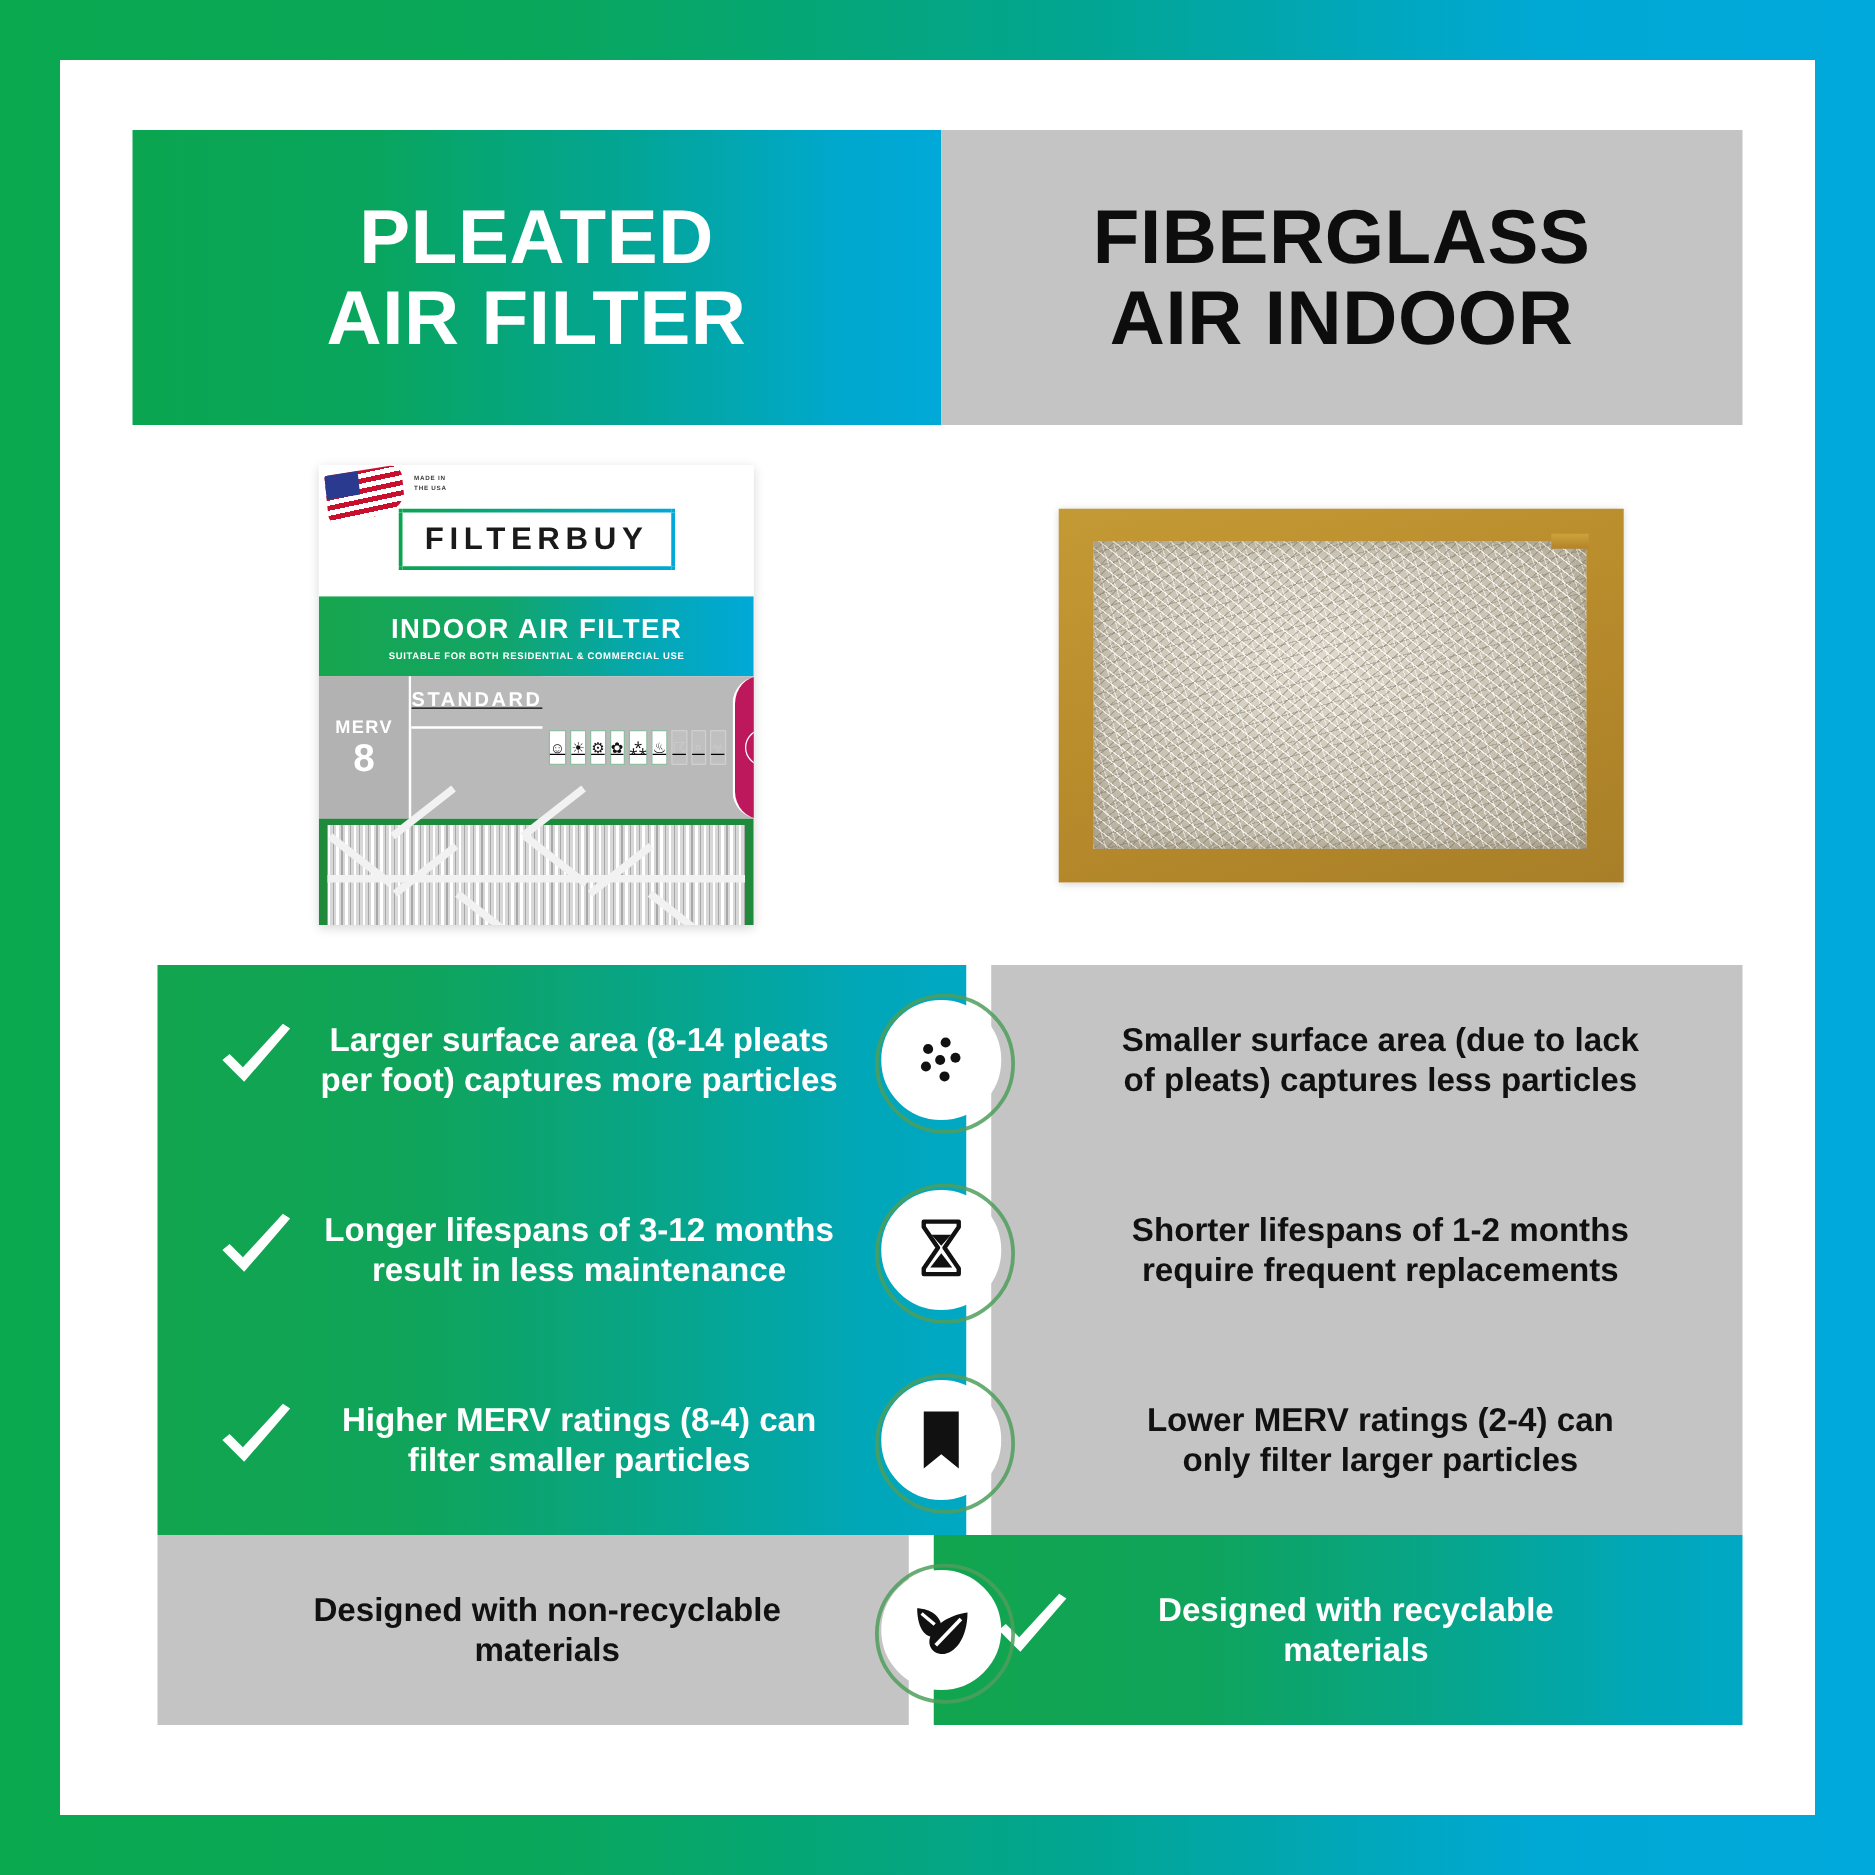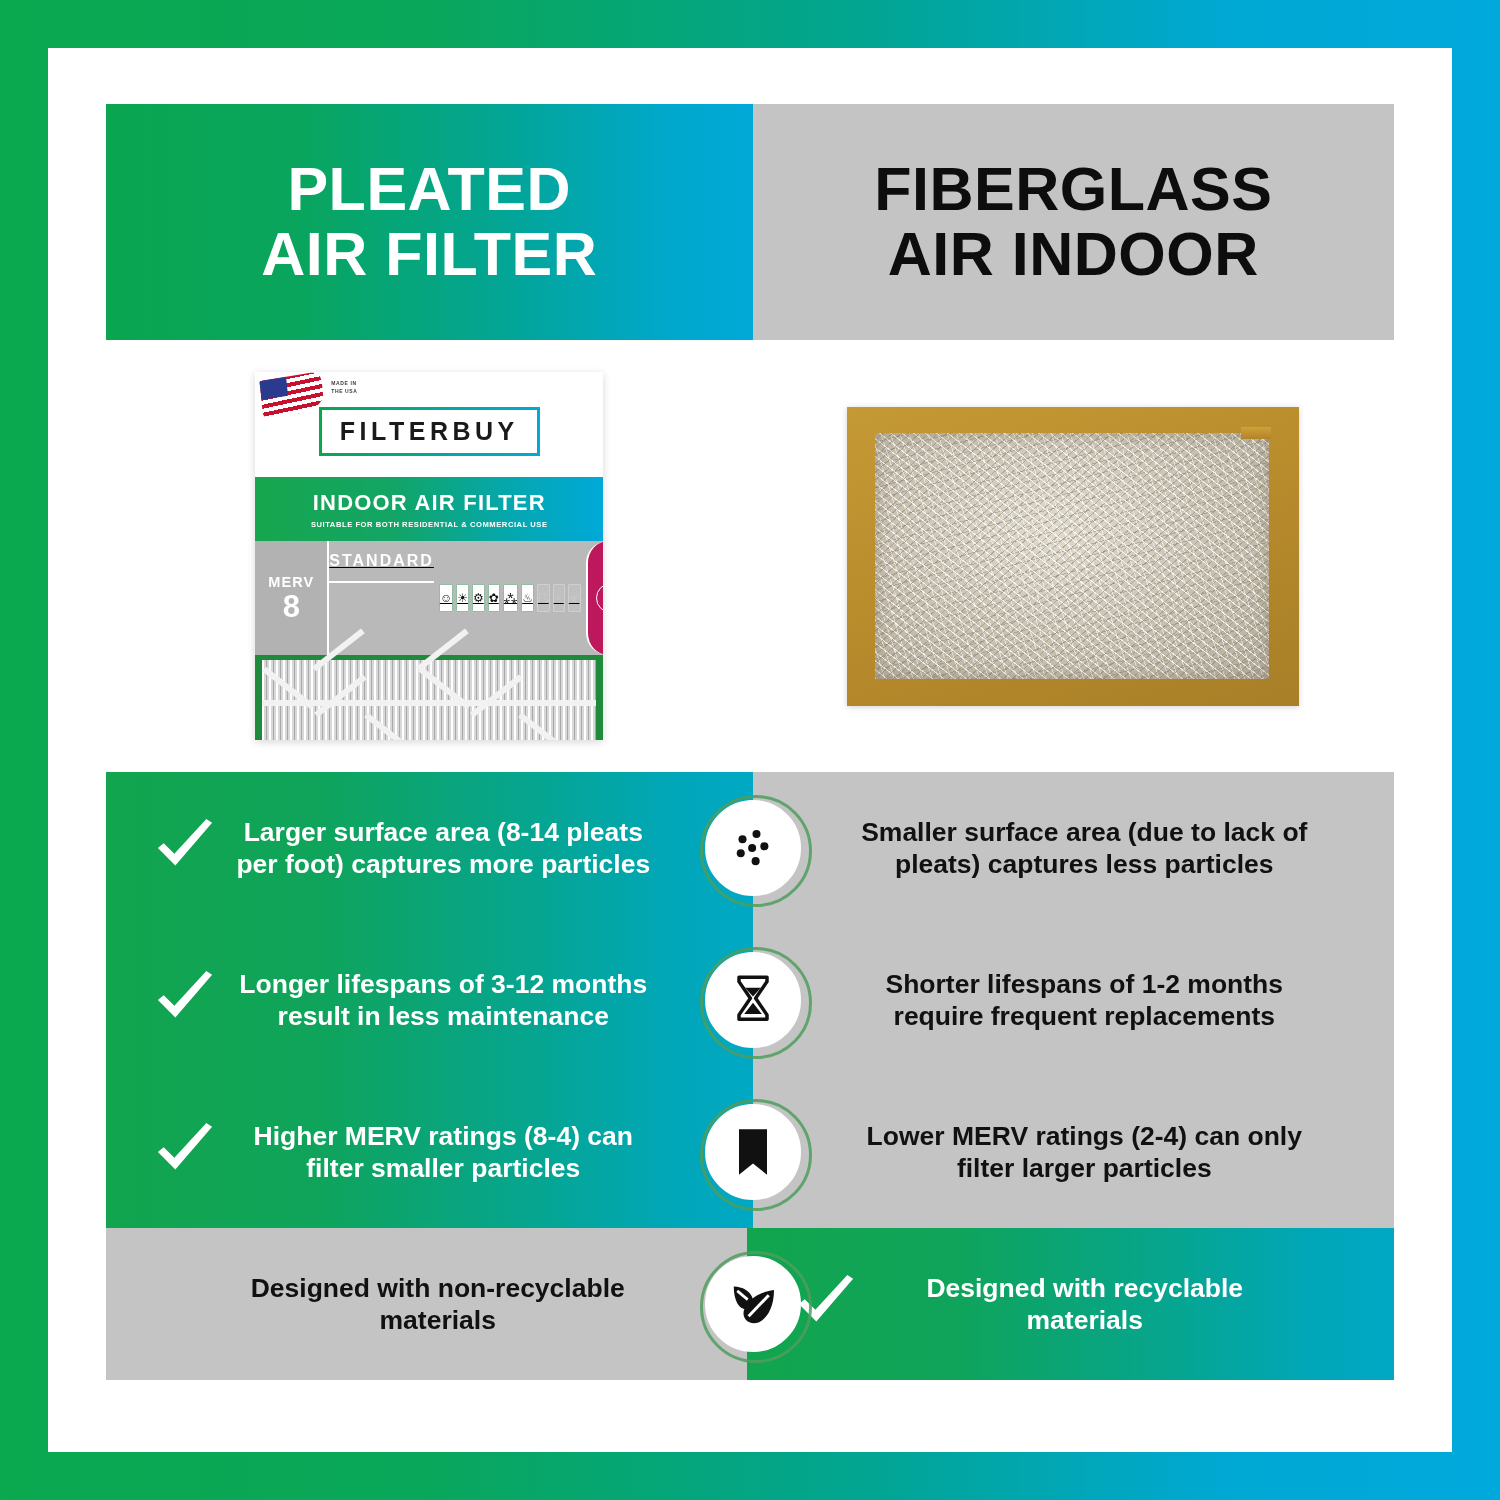--- a/index.html
+++ b/index.html
@@ -199,20 +199,21 @@
     width: 30px; height: 12px;
     background: linear-gradient(180deg, #cda23a, #b38328);
   }
 
   
   .compare { position: relative; width: 100%; }
   .row { position: relative; display: flex; width: 100%; height: 152px; }
   .row .side {
     display: flex; align-items: center;
     padding: 0 18px;
+    margin-left: 20px;
   }
   .side.left {
     flex: 0 0 50.2%;
     background: linear-gradient(90deg, #12a44e 0%, #0fa45a 32%, #06a590 66%, #00a7b9 88%, #00a8c4 100%);
     color: #ffffff;
     justify-content: flex-start; gap: 20px;
   }
   .side.right {
     flex: 1 1 auto; background: #c4c4c4; color: #111111;
     justify-content: center;

